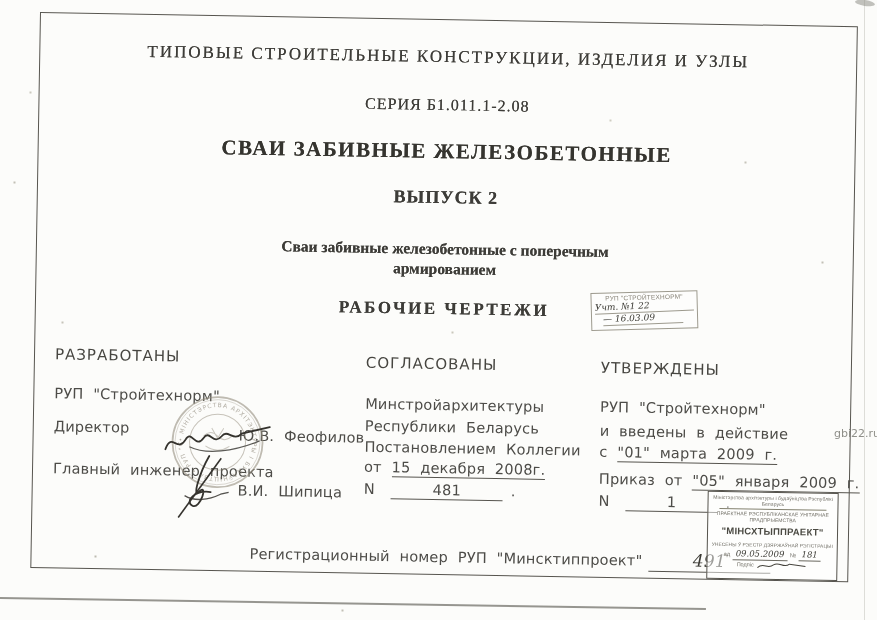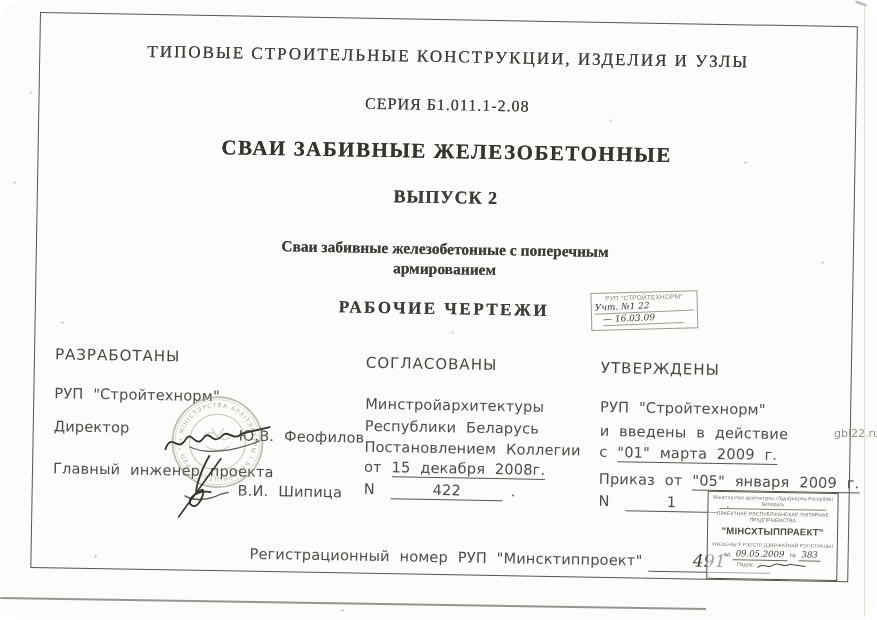--- a/index.html
+++ b/index.html
@@ -1,17 +1,17 @@
 <!DOCTYPE html>
 <html><head>
 <meta charset="utf-8">
 <style>
   html,body{margin:0;padding:0;}
   .page{position:relative;width:877px;height:620px;background:#fcfcfa;overflow:hidden;
-        font-family:"Liberation Sans",sans-serif;color:#3f3f3c;border-radius:25px;}
+        font-family:"Liberation Sans",sans-serif;color:#3f3f3c;}
   .tilt{position:absolute;left:40px;top:12px;transform:rotate(1deg);transform-origin:top left;}
   .frame{position:relative;width:818px;height:556px;border:1.6px solid #57554f;box-sizing:border-box;}
 
   
   .st{position:absolute;left:0;width:100%;text-align:center;
       font-family:"Liberation Serif","DejaVu Serif",serif;color:#3d3c38;
       text-shadow:0 0 .4px #55534d;}
   .st1{top:27px;font-size:17px;letter-spacing:2px;}
   .st2{top:76px;font-size:16px;letter-spacing:1px;}
   .st3{top:119px;font-size:21px;font-weight:bold;letter-spacing:1.5px;color:#35342f;}
@@ -98,21 +98,21 @@
         <div class="row wrapblock" style="top:112px;">Главный инженер проекта</div>
         <div class="row" style="top:134px;left:185px;">В.И. Шипица</div>
       </div>
 
       <div class="col draft" style="left:331px;width:235px;">
         <div class="row hdg" style="top:3px;">СОГЛАСОВАНЫ</div>
         <div class="row" style="top:45px;">Минстройархитектуры</div>
         <div class="row" style="top:67px;">Республики Беларусь</div>
         <div class="row" style="top:88px;">Постановлением Коллегии</div>
         <div class="row" style="top:108px;"><span>от</span> <span class="u">15 декабря 2008г.</span></div>
-        <div class="row" style="top:130px;"><span>N</span><span class="blank" style="width:112px;margin-left:16px;"><span>422</span></span><span style="margin-left:8px;">.</span></div>
+        <div class="row" style="top:130px;"><span>N</span><span class="blank" style="width:112px;margin-left:16px;"><span>481</span></span><span style="margin-left:8px;">.</span></div>
       </div>
 
       <div class="col draft" style="left:566px;width:250px;">
         <div class="row hdg" style="top:4px;">УТВЕРЖДЕНЫ</div>
         <div class="row" style="top:44px;">РУП "Стройтехнорм"</div>
         <div class="row" style="top:68px;">и введены в действие</div>
         <div class="row" style="top:89px;"><span>с</span> <span class="u">"01" марта 2009 г.</span></div>
         <div class="row" style="top:116px;"><span>Приказ от</span> <span class="u">"05" января 2009 г.</span></div>
         <div class="row" style="top:138px;"><span>N</span><span class="blank" style="width:92px;margin-left:16px;"><span>1</span></span><span style="margin-left:8px;">.</span></div>
       </div>
@@ -146,21 +146,21 @@
       <div class="reg-stamp">
         <div class="tiny">Міністэрства архітэктуры і будаўніцтва Рэспублікі Беларусь</div>
         <div class="rule"></div>
         <div class="tiny">ПРАЕКТНАЕ РЭСПУБЛІКАНСКАЕ УНІТАРНАЕ ПРАДПРЫЕМСТВА</div>
         <div class="org">"МІНСХТЫППРАЕКТ"</div>
         <div class="registry">УНЕСЕНЫ Ў РЭЕСТР ДЗЯРЖАЎНАЙ РЭГІСТРАЦЫІ</div>
         <div class="hwline">
           <span style="font-size:6px;">ад</span>
           <span class="u2 hw">09.05.2009</span>
           <span style="font-size:6px;">№</span>
-          <span class="u2 hw">383</span>
+          <span class="u2 hw">181</span>
         </div>
         <div class="signrow">
           <span>Подпіс</span>
           <svg width="52" height="11" viewBox="0 0 52 11" style="vertical-align:middle;">
             <path d="M2,8 C8,2 12,10 18,5 C24,1 28,9 34,4 L50,6" fill="none" stroke="#44423b" stroke-width="1"></path>
           </svg>
         </div>
       </div>
 
     </div>

